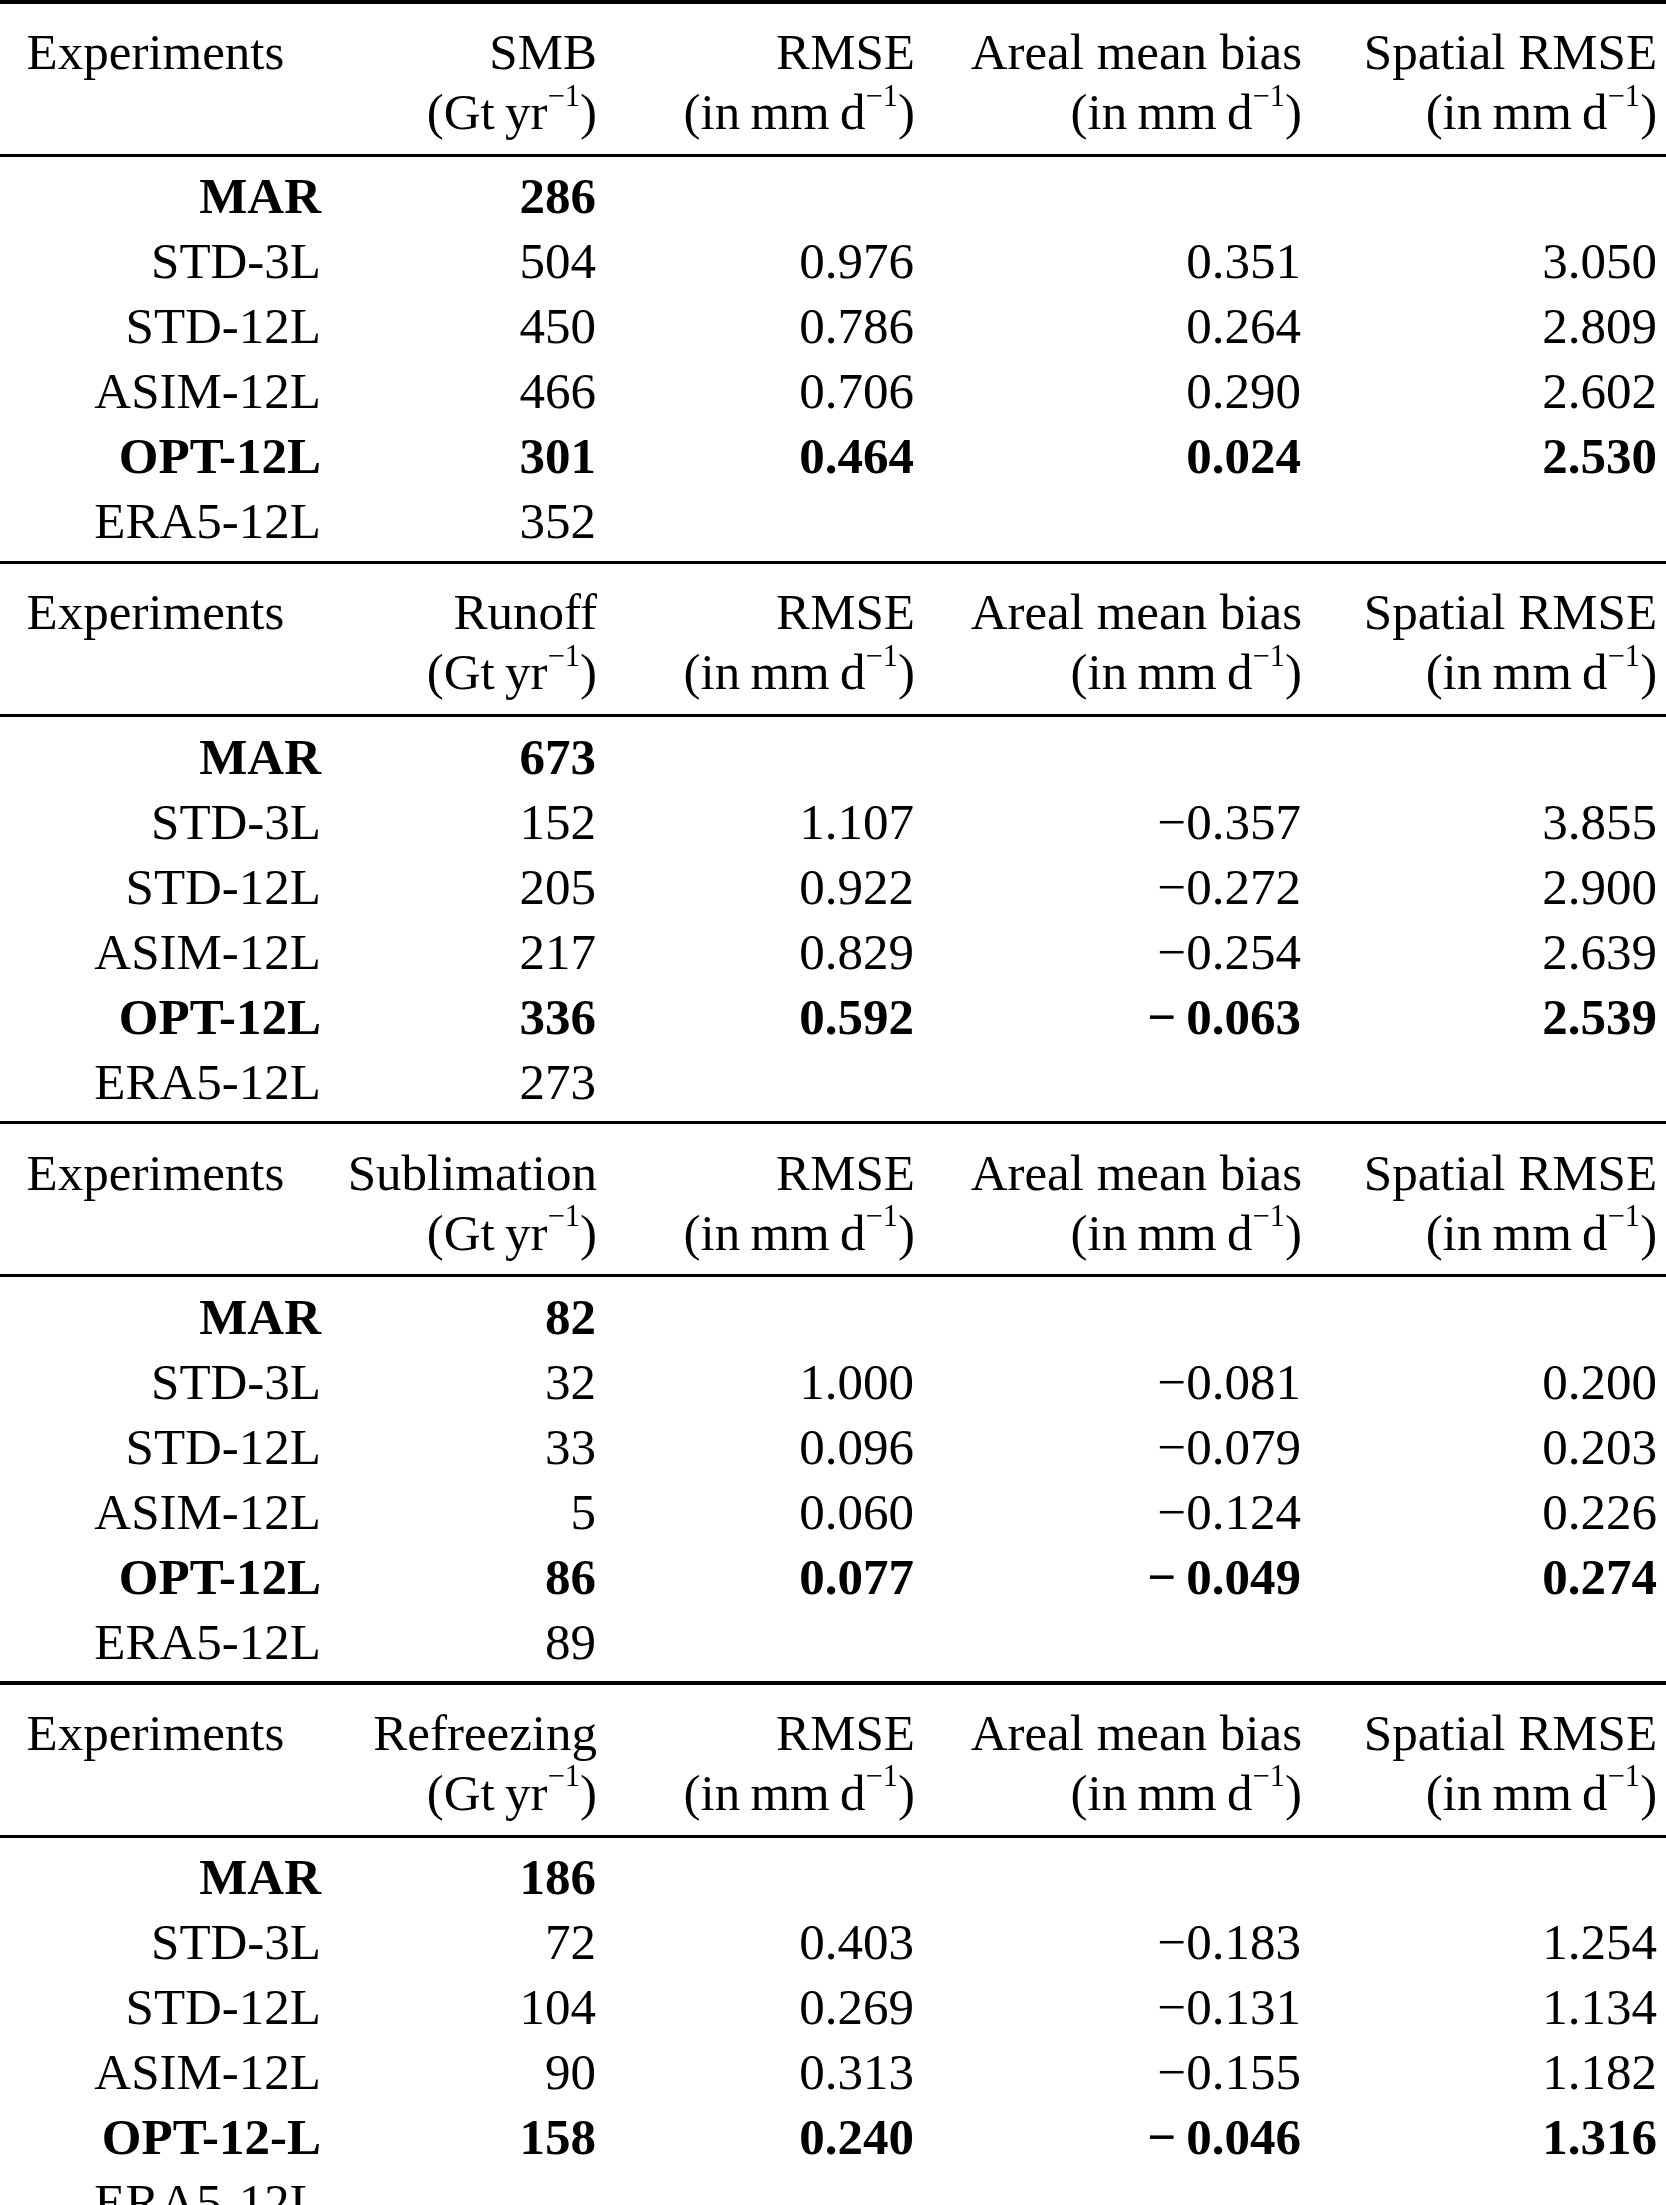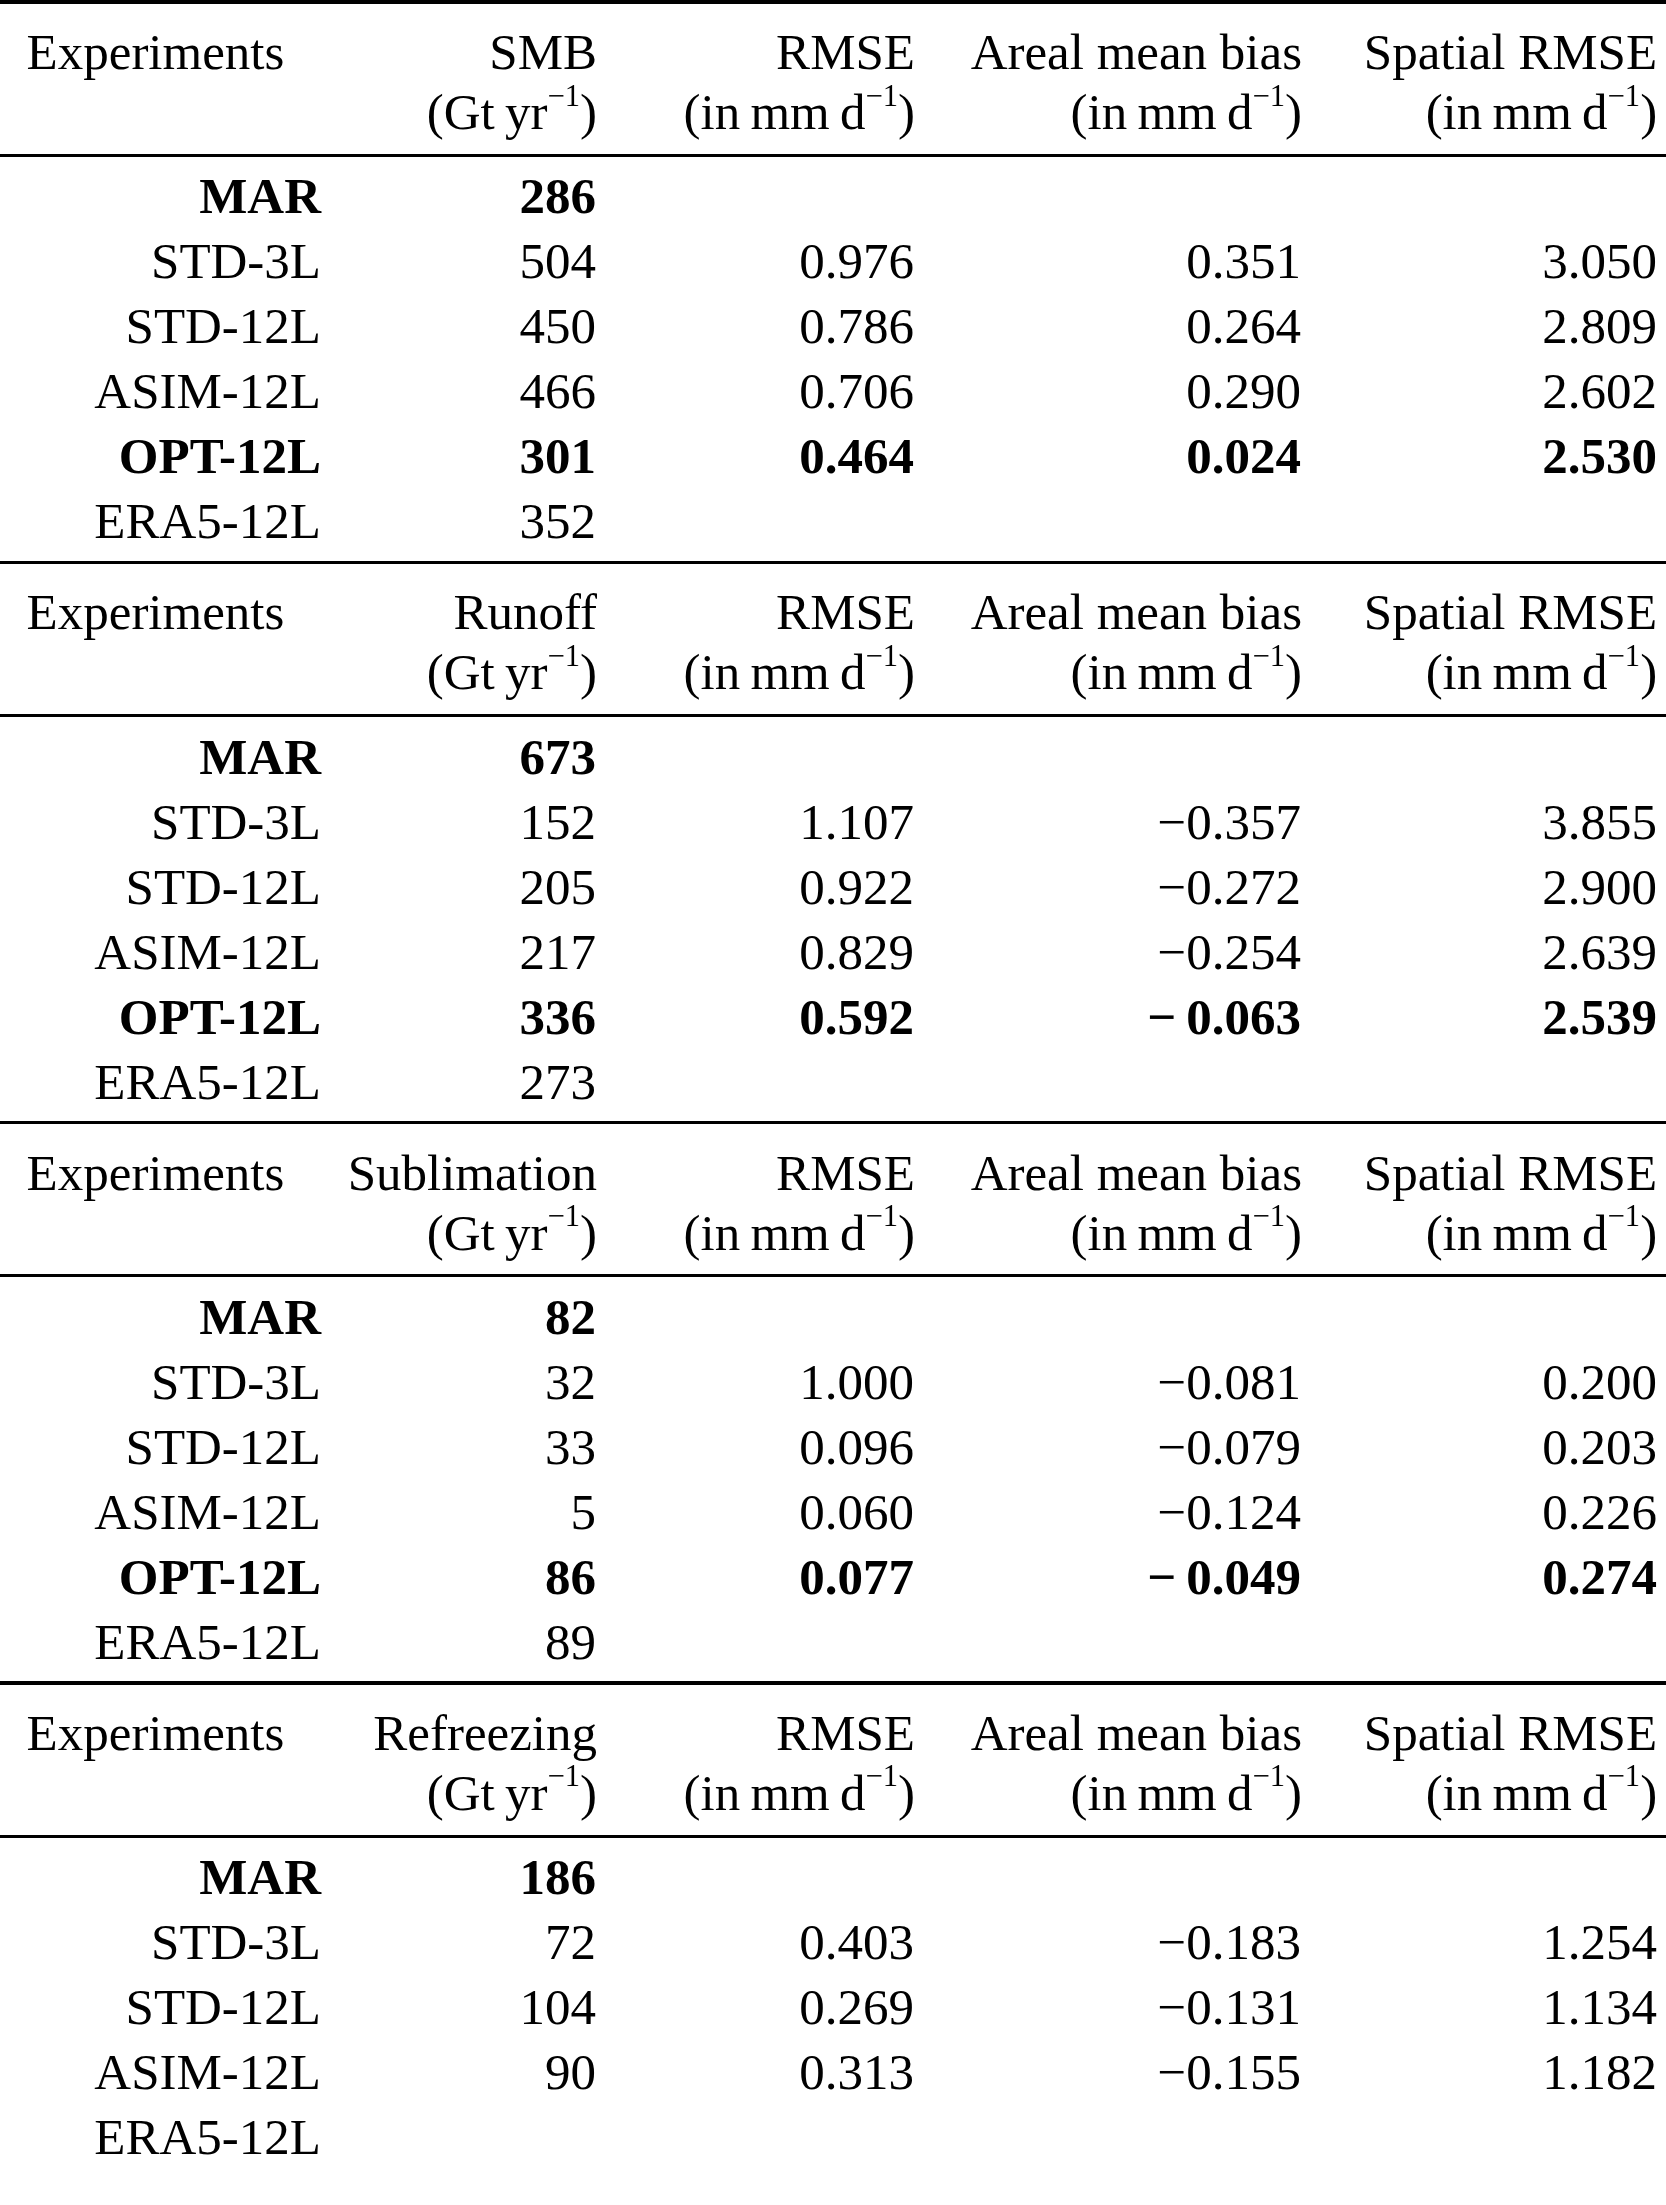--- a/index.html
+++ b/index.html
@@ -359,20 +359,27 @@
     <td class="num">−0.131</td>
     <td class="num">1.134</td>
   </tr>
         <tr>
     <td class="c1">ASIM-12L</td>
     <td class="num">90</td>
     <td class="num">0.313</td>
     <td class="num">−0.155</td>
     <td class="num">1.182</td>
   </tr>
+        <tr class="bold">
+    <td class="c1">OPT-12-L</td>
+    <td class="num">158</td>
+    <td class="num">0.240</td>
+    <td class="num">− 0.046</td>
+    <td class="num">1.316</td>
+  </tr>
         <tr>
     <td class="c1">ERA5-12L</td>
     <td class="num"></td>
     <td class="num"></td>
     <td class="num"></td>
     <td class="num"></td>
   </tr>
       </tbody>
   </table>
 

